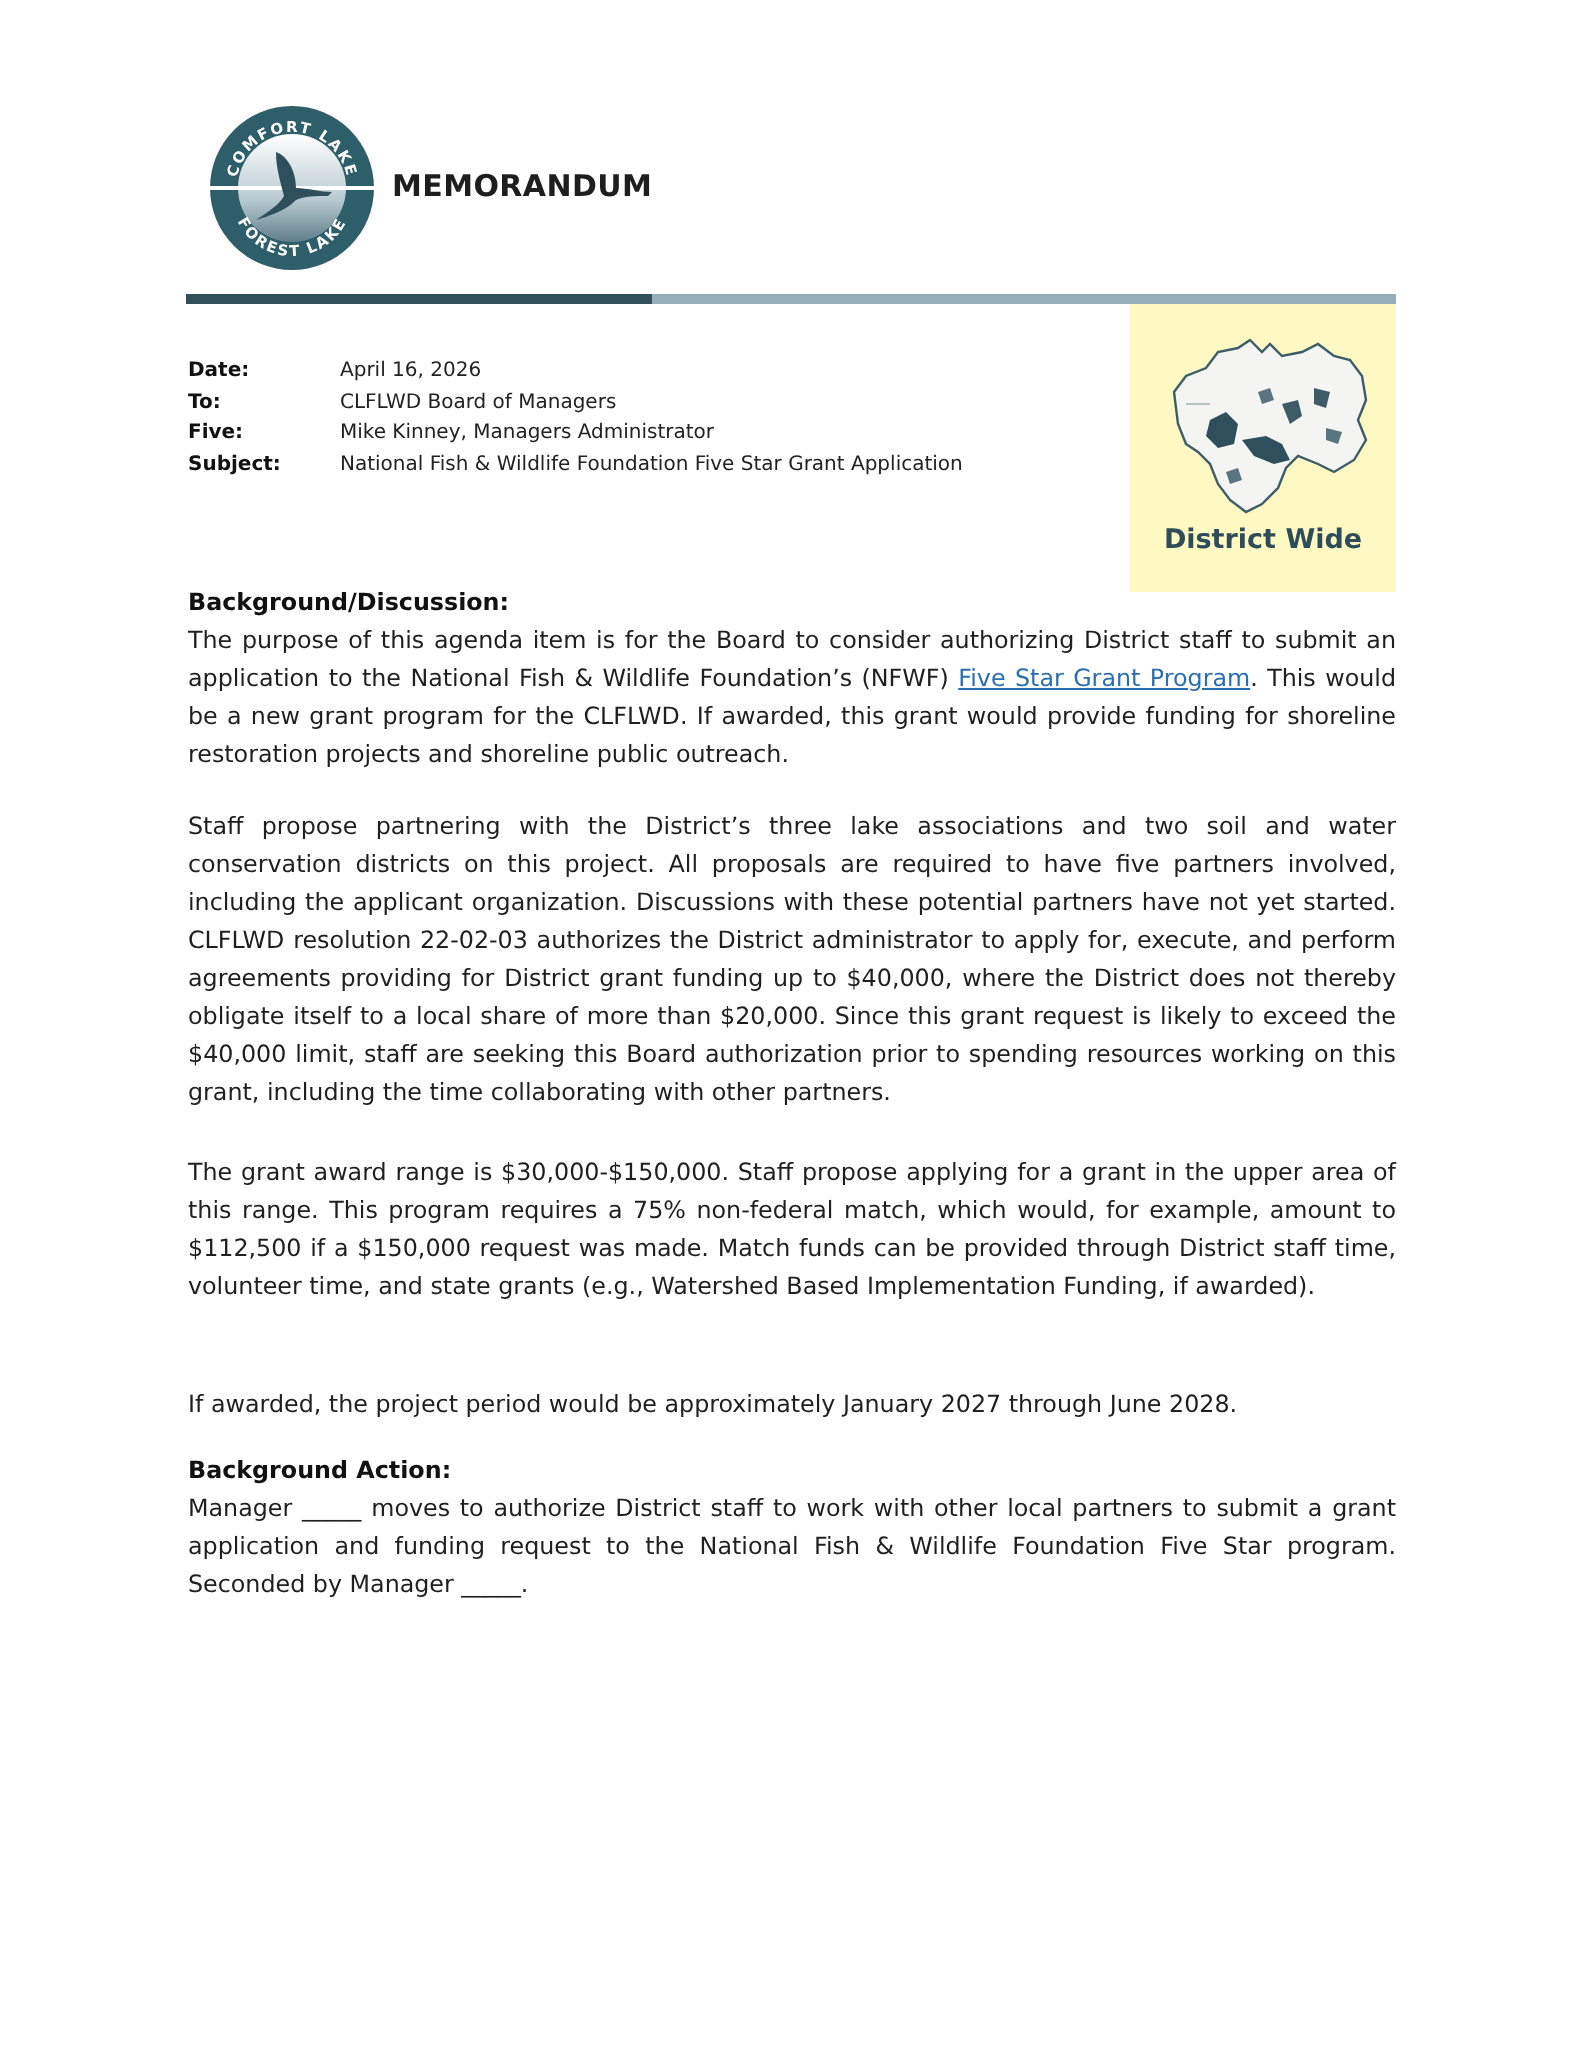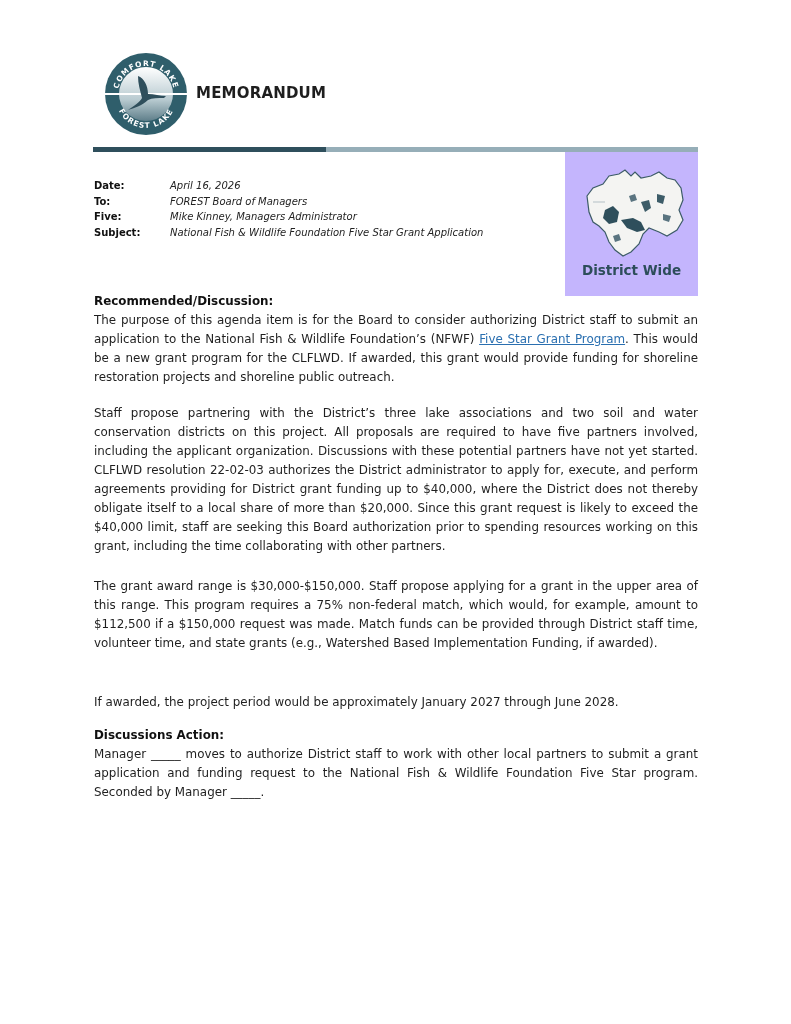--- a/index.html
+++ b/index.html
@@ -7,28 +7,28 @@
     body { position: relative; font-family: "DejaVu Sans", sans-serif; color: #1a1a1a; }
 
     .logo { position: absolute; left: 104px; top: 52px; width: 84px; height: 84px; }
     .title-block { position: absolute; left: 196px; top: 84px; }
     .title-main { font-family: "DejaVu Sans", sans-serif; font-weight: bold; font-size: 15px; color: #1e1e1e; letter-spacing: 0.2px; line-height: 18px; }
     .title-sub { font-family: "DejaVu Sans", sans-serif; font-size: 13.4px; color: #222; line-height: 18px; letter-spacing: -0.1px; }
 
     .rule-dark { position: absolute; left: 93px; top: 147px; width: 233px; height: 5px; background: #2f4f5c; }
     .rule-light { position: absolute; left: 326px; top: 147px; width: 372px; height: 5px; background: #96aeb8; }
 
-    .district-box { position: absolute; left: 565px; top: 152px; width: 133px; height: 144px; background: #c4b5fd; }
+    .district-box { position: absolute; left: 565px; top: 152px; width: 133px; height: 144px; background: #fef9c3; }
     .district-map { position: absolute; left: 14px; top: 14px; width: 108px; height: 95px; }
     .district-label { position: absolute; left: 0; right: 0; top: 110px; text-align: center; font-weight: bold; font-size: 13.5px; color: #2d4d5a; }
 
     .meta { position: absolute; left: 94px; top: 178px; font-size: 10px; line-height: 15.6px; }
     .meta-row { display: flex; }
     .meta-key { width: 76px; font-weight: bold; color: #111; }
-    .meta-val { width: 340px; color: #222; font-style: italic; }
+    .meta-val { width: 340px; color: #222; }
 
     .body-text { position: absolute; left: 94px; width: 604px; font-size: 11.9px; line-height: 19px; color: #1f1f1f; text-align: justify; }
     .body-text .heading { font-weight: bold; color: #111; text-align: left; }
     .link { color: #2a6fb0; text-decoration: underline; }
     p { margin: 0; }
 
     #bg { top: 292px; }
     #p2 { top: 404px; }
     #p3 { top: 577px; }
     #p4 { top: 693px; }
@@ -79,37 +79,37 @@
   <div class="district-label">District Wide</div>
 </div>
 
 <div class="meta">
   <div class="meta-row">
     <div class="meta-key">Date:</div>
     <div class="meta-val">April 16, 2026</div>
   </div>
   <div class="meta-row">
     <div class="meta-key">To:</div>
-    <div class="meta-val">FOREST Board of Managers</div>
+    <div class="meta-val">CLFLWD Board of Managers</div>
   </div>
   <div class="meta-row">
     <div class="meta-key">Five:</div>
     <div class="meta-val">Mike Kinney, Managers Administrator</div>
   </div>
   <div class="meta-row">
     <div class="meta-key">Subject:</div>
     <div class="meta-val">National Fish &amp; Wildlife Foundation Five Star Grant Application</div>
   </div>
 </div>
 
 <div class="body-text" id="bg">
-  <div class="heading">Recommended/Discussion:</div>
+  <div class="heading">Background/Discussion:</div>
   <p><span>The purpose of this agenda item is for the Board to consider authorizing District staff to submit an application to the National Fish &amp; Wildlife Foundation’s (NFWF) </span><a class="link">Five Star Grant Program</a><span>. This would be a new grant program for the CLFLWD. If awarded, this grant would provide funding for shoreline restoration projects and shoreline public outreach.</span></p>
 </div>
 
 <div class="body-text" id="p2">Staff propose partnering with the District’s three lake associations and two soil and water conservation districts on this project. All proposals are required to have five partners involved, including the applicant organization. Discussions with these potential partners have not yet started. CLFLWD resolution 22-02-03 authorizes the District administrator to apply for, execute, and perform agreements providing for District grant funding up to $40,000, where the District does not thereby obligate itself to a local share of more than $20,000. Since this grant request is likely to exceed the $40,000 limit, staff are seeking this Board authorization prior to spending resources working on this grant, including the time collaborating with other partners.</div>
 <div class="body-text" id="p3">The grant award range is $30,000-$150,000. Staff propose applying for a grant in the upper area of this range. This program requires a 75% non-federal match, which would, for example, amount to $112,500 if a $150,000 request was made. Match funds can be provided through District staff time, volunteer time, and state grants (e.g., Watershed Based Implementation Funding, if awarded).</div>
 <div class="body-text" id="p4">If awarded, the project period would be approximately January 2027 through June 2028.</div>
 
 <div class="body-text" id="rec">
-  <div class="heading">Discussions Action:</div>
+  <div class="heading">Background Action:</div>
   <p>Manager _____ moves to authorize District staff to work with other local partners to submit a grant application and funding request to the National Fish &amp; Wildlife Foundation Five Star program. Seconded by Manager _____.</p>
 </div>
 
 </body></html>

